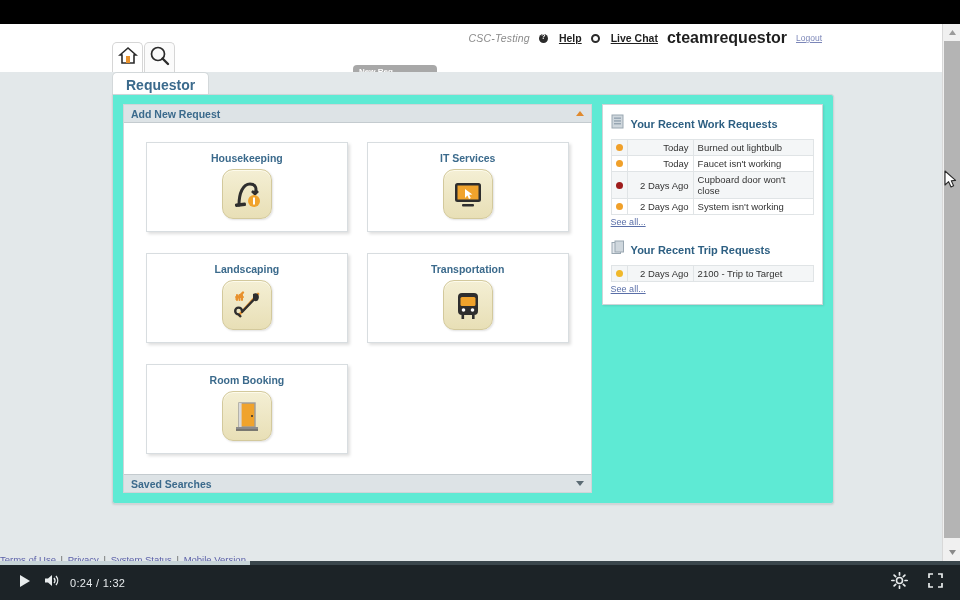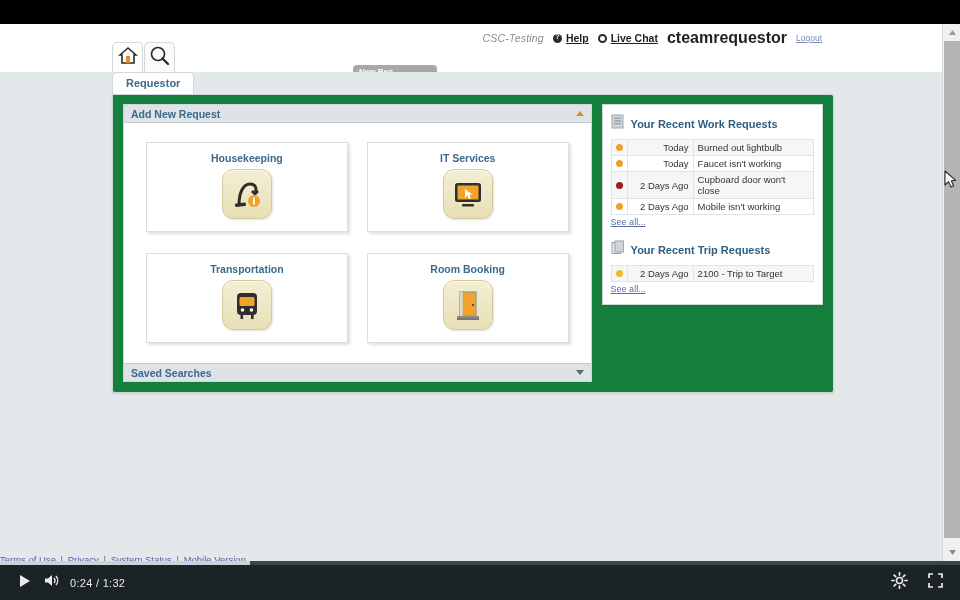--- a/index.html
+++ b/index.html
@@ -32,21 +32,21 @@
     position: absolute; right: 120px; top: 5px;
     display: flex; align-items: center; gap: 9px;
     font-size: 10.5px; white-space: nowrap; margin-left: 20px;
   }
   .env-label {
     color: #8b8b8b; font-style: italic; font-size: 10.5px;
     letter-spacing: .2px;
   }
   .util-link {
     color: #1f1f1f; text-decoration: underline; font-weight: bold;
-    font-size: 10.5px; display: inline-flex; align-items: center; gap: 4px;
+    font-size: 10.5px; display: inline-flex; align-items: center; gap: 11px;
   }
   .util-user { color: #1f1f1f; font-weight: bold; font-size: 16px; }
   .util-logout {
     color: #7b86b8; text-decoration: underline; font-size: 8.5px;
   }
   .ico-help, .ico-chat {
     width: 9px; height: 9px; border-radius: 50%;
     background: #2b2b2b; display: inline-block; position: relative;
   }
   .ico-help::after {
@@ -111,25 +111,25 @@
 
   
   .content {
     position: absolute; left: 0; top: 48px; width: 942px; bottom: 0;
     background: #e3e8ea;
   }
   .tabstrip { position: absolute; left: 112px; top: 0px; }
   .tab {
     background: #fff; border: 1px solid #d3d8da; border-bottom: none;
     border-radius: 5px 5px 0 0; padding: 4px 13px 5px 13px;
-    font-size: 11px; font-weight: bold; color: #3b6a8c; display: inline-block;
+    font-size: 14px; font-weight: bold; color: #3b6a8c; display: inline-block;
   }
   .panel-wrap {
     position: absolute; left: 112px; top: 22px;
-    width: 722px; background: #15803d;
+    width: 722px; background: #5eead4;
     border: 1px solid #cfd5d8; border-radius: 0 3px 3px 3px;
     padding: 9px 10px 10px 10px;
     box-shadow: 0 1px 2px rgba(0,0,0,.10);
     display: flex; gap: 10px;
   }
 
   
   .card-left { width: 470px; border: 1px solid #cfd5d8; background: #fff; }
   .card-head {
     background: #dde3e6; border-bottom: 1px solid #c4cbcf;
@@ -341,20 +341,33 @@
               <div class="tile-icon">
                 <svg width="34" height="34" viewBox="0 0 34 34">
                   <rect x="4" y="6" width="26" height="19" rx="2.5" fill="#2e2e2e"></rect>
                   <rect x="6.5" y="8.5" width="21" height="14" fill="#f0a32c"></rect>
                   <path d="M14 12 L14 21 L16.4 18.6 L18 22 L19.8 21 L18.2 17.8 L21.4 17.6 Z" fill="#fff"></path>
                   <rect x="11" y="27" width="12" height="2.4" rx="1" fill="#2e2e2e"></rect>
                 </svg>
               </div>
             </div>
 
+            <div class="tile">
+              <div class="tile-label">Landscaping</div>
+              <div class="tile-icon">
+                <svg width="34" height="34" viewBox="0 0 34 34">
+                  <path d="M28 6 L9 27" stroke="#e8912c" stroke-width="2.6" stroke-linecap="round"></path>
+                  <path d="M6 9 L13 9 M7 7 L7 12 M9.5 7 L9.5 12 M12 7 L12 12" stroke="#e8912c" stroke-width="2" stroke-linecap="round"></path>
+                  <path d="M6.5 11 L13 4.5" stroke="#e8912c" stroke-width="2.4" stroke-linecap="round"></path>
+                  <path d="M23 6 C27 4 30 7 28.5 11 C27.5 14 24 14 23 11 Z" fill="#2e2e2e"></path>
+                  <path d="M23.5 12 L12 24" stroke="#2e2e2e" stroke-width="2.4" stroke-linecap="round"></path>
+                  <path d="M12 23 A3.4 3.4 0 1 0 8.6 26.4 L11 29" fill="none" stroke="#2e2e2e" stroke-width="2.4"></path>
+                </svg>
+              </div>
+            </div>
 
             <div class="tile">
               <div class="tile-label">Transportation</div>
               <div class="tile-icon">
                 <svg width="34" height="34" viewBox="0 0 34 34">
                   <rect x="7" y="5" width="20" height="22" rx="4" fill="#2e2e2e"></rect>
                   <rect x="9.5" y="9" width="15" height="9" rx="1.5" fill="#f0a32c"></rect>
                   <circle cx="12.5" cy="22" r="1.8" fill="#fff"></circle>
                   <circle cx="21.5" cy="22" r="1.8" fill="#fff"></circle>
                   <rect x="10.5" y="27" width="2.6" height="4" fill="#2e2e2e"></rect>
@@ -411,21 +424,21 @@
                 <td>Faucet isn't working</td>
               </tr>
               <tr>
                 <td class="td-dot"><span class="dot" style="background:#9e1c1c"></span></td>
                 <td class="td-when">2 Days Ago</td>
                 <td>Cupboard door won't close</td>
               </tr>
               <tr>
                 <td class="td-dot"><span class="dot" style="background:#f0a02a"></span></td>
                 <td class="td-when">2 Days Ago</td>
-                <td>Mobile isn't working</td>
+                <td>System isn't working</td>
               </tr>
             </tbody>
           </table>
           <a class="see-all">See all...</a>
 
           <div class="sec-gap"></div>
 
           <div class="sec-head">
             <span>
               <svg width="14" height="15" viewBox="0 0 14 15">

